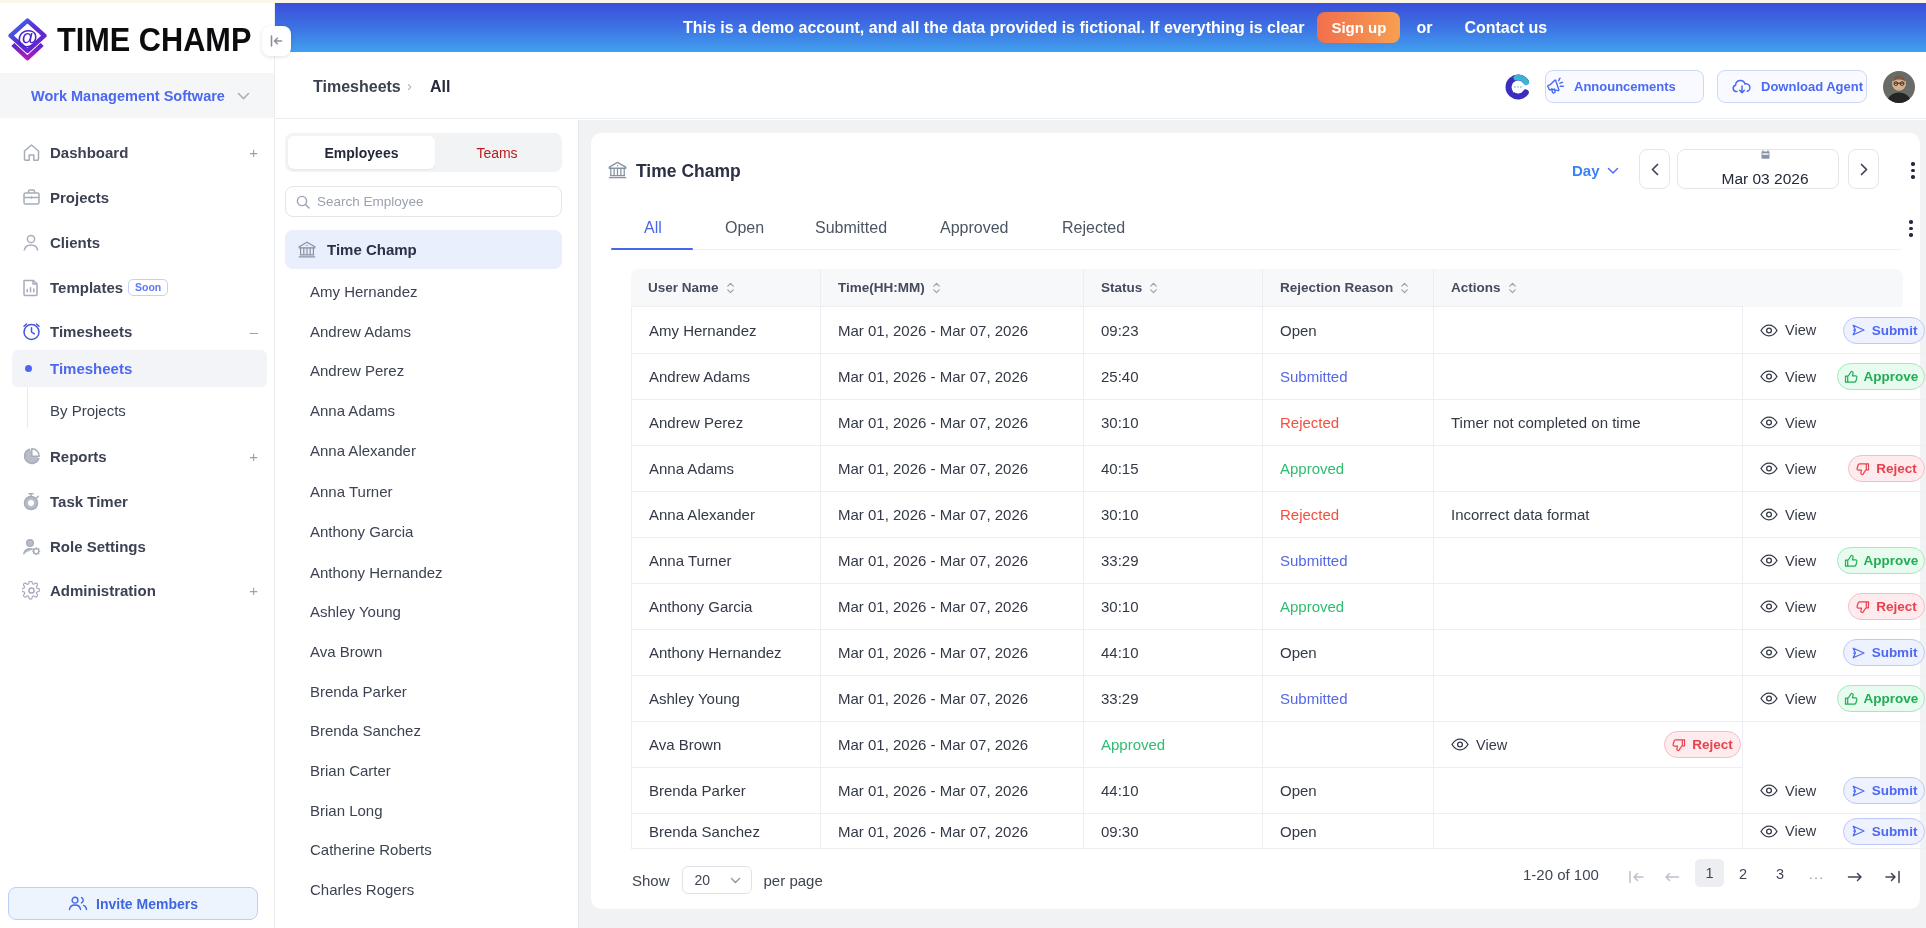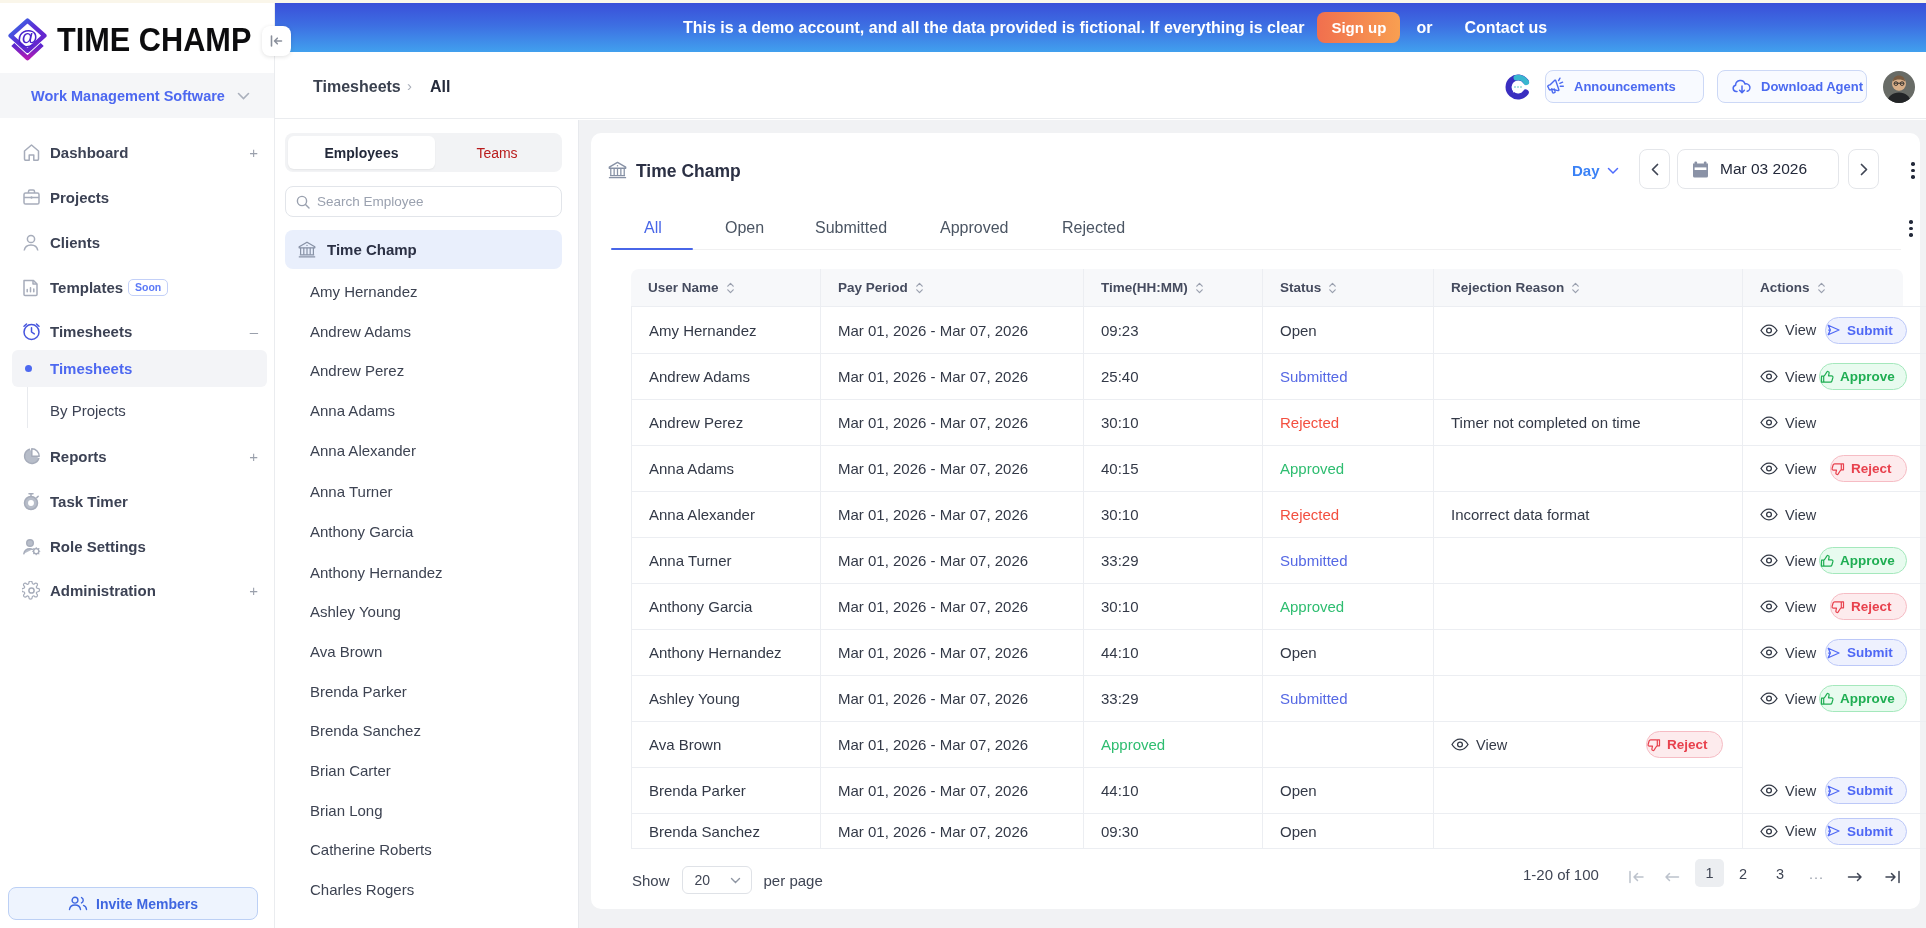--- a/index.html
+++ b/index.html
@@ -45,21 +45,21 @@
 #etab2 { left:150px; top:3px; width:124px; height:33px; display:flex; align-items:center; justify-content:center; font-size:14px; color:#b91c1c; }
 #esearch { left:10px; top:66px; width:277px; height:31px; border:1px solid #e2e5ea; border-radius:8px; display:flex; align-items:center; padding-left:10px; gap:7px; color:#9aa1af; font-size:13.5px; }
 #eco { left:10px; top:110px; width:277px; height:39px; background:#e9effc; border-radius:8px; display:flex; align-items:center; padding-left:12px; gap:10px; font-size:15px; font-weight:bold; color:#2b3044; }
 .ename { position:absolute; left:35px; font-size:15px; color:#3d4352; }
 
 
 .ct-ic { left:16px; top:27px; }
 .ct-tx { left:45px; top:28px; font-size:17.5px; font-weight:bold; color:#2b3044; }
 .day { left:981px; top:29px; font-size:15px; font-weight:bold; color:#3b82f6; display:flex; align-items:center; gap:7px; }
 .navbox { position:absolute; width:31px; height:40px; top:16px; border:1px solid #e4e6ea; border-radius:8px; background:#fff; display:flex; align-items:center; justify-content:center; }
-#datebox { left:1086px; top:16px; width:162px; height:40px; border:1px solid #e4e6ea; border-radius:8px; background:#fff; display:flex; align-items:center; padding-left:14px; gap:11px; font-size:15.5px; color:#23293a; }
+#datebox { left:1086px; top:16px; width:162px; height:40px; border:1px solid #e4e6ea; border-radius:8px; background:#fff; display:flex; align-items:center; padding-left:14px; gap:11px; font-size:15.5px; color:#23293a;flex-direction:column; }
 .vdots { position:absolute; width:4px; display:flex; flex-direction:column; gap:3px; align-items:center; }
 .vdots i { width:3.5px; height:3.5px; border-radius:50%; background:#23293a; }
 
 
 .tab { position:absolute; top:86px; font-size:16px; color:#4b5563; }
 .tab.act { color:#4866e8; }
 #tabline { left:20px; top:116px; width:1290px; height:1px; background:#f0f0f1; }
 #tabulin { left:20px; top:114.5px; width:82px; height:2.5px; background:#4866e8; border-radius:2px; }
 
 
@@ -67,21 +67,21 @@
 .trow { display:grid; grid-template-columns:190px 263px 179px 171px 309px 184px; }
 .trow > div { border-right:1px solid #eceef2; border-bottom:1px solid #eceef2; display:flex; align-items:center; padding-left:17px; font-size:15px; color:#333947; }
 .trow > div:first-child { border-left:1px solid #eceef2; } #thead > div:first-child { border-left:none; } #thead > div:last-child { border-right:none; }
 #thead { background:#f7f8fa; border-radius:8px 8px 0 0; }
 #thead > div { font-size:13.5px; color:#454b5e; font-weight:bold; height:38px; gap:7px; border-bottom:1px solid #eceef2; }
 .h46 > div { height:46px; } .h47 > div { height:47px; }
 .h35 > div { height:35px; border-bottom:1px solid #eceef2; }
 .trow > div.st-sub { color:#5568e4; } .trow > div.st-rej { color:#f34f3f; } .trow > div.st-app { color:#2ebd70; }
 .acts { gap:0; }
 .acts .view { display:flex; align-items:center; gap:7px; font-size:14.5px; color:#343a47; }
-.pill { position:absolute; right:19px; height:27px; border-radius:14px; display:flex; align-items:center; justify-content:flex-start; gap:6px; font-size:13.5px; font-weight:bold; }
+.pill { position:absolute; right:1px; height:27px; border-radius:14px; display:flex; align-items:center; justify-content:center; gap:6px; font-size:13.5px; font-weight:bold; }
 .pill.submit { width:82px; background:#eef1fe; border:1px solid #bcc8f8; color:#4f68f5; }
 .pill.approve { width:88px; background:#e8fbef; border:1px solid #a4e8bc; color:#1fae53; }
 .pill.reject { width:77px; background:#fdebed; border:1px solid #f6bcc4; color:#e8414d; }
 .acts { position:relative; }
 
 
 #show { left:41px; top:733px; font-size:15px; color:#3f4554; display:flex; align-items:center; }
 #sel20 { width:70px; height:28px; border:1px solid #dfe2e7; border-radius:6px; margin:0 12px; display:flex; align-items:center; justify-content:space-between; padding:0 10px 0 12px; font-size:14px; color:#3f4554; }
 #range { left:932px; top:733px; font-size:15px; color:#3f4554; }
 .pgi { position:absolute; top:733px; }
@@ -342,24 +342,20 @@
   <div class="tab" style="left:349px">Approved</div>
   <div class="tab" style="left:471px">Rejected</div>
   <div class="abs" id="tabline"></div>
   <div class="abs" id="tabulin"></div>
   <div class="abs" id="tbl">
       <div class="trow" id="thead">
         <div>User Name <svg width="9" height="12" viewBox="0 0 9 12" fill="none" stroke="#9aa0ae" stroke-width="1.2" stroke-linecap="round" stroke-linejoin="round">
             <path d="M1.8 4.2 4.5 1.4 7.2 4.2"></path>
             <path d="M1.8 7.8 4.5 10.6 7.2 7.8"></path>
           </svg></div>
-        <div>Pay Period <svg width="9" height="12" viewBox="0 0 9 12" fill="none" stroke="#9aa0ae" stroke-width="1.2" stroke-linecap="round" stroke-linejoin="round">
-            <path d="M1.8 4.2 4.5 1.4 7.2 4.2"></path>
-            <path d="M1.8 7.8 4.5 10.6 7.2 7.8"></path>
-          </svg></div>
         <div>Time(HH:MM) <svg width="9" height="12" viewBox="0 0 9 12" fill="none" stroke="#9aa0ae" stroke-width="1.2" stroke-linecap="round" stroke-linejoin="round">
             <path d="M1.8 4.2 4.5 1.4 7.2 4.2"></path>
             <path d="M1.8 7.8 4.5 10.6 7.2 7.8"></path>
           </svg></div>
         <div>Status <svg width="9" height="12" viewBox="0 0 9 12" fill="none" stroke="#9aa0ae" stroke-width="1.2" stroke-linecap="round" stroke-linejoin="round">
             <path d="M1.8 4.2 4.5 1.4 7.2 4.2"></path>
             <path d="M1.8 7.8 4.5 10.6 7.2 7.8"></path>
           </svg></div>
         <div>Rejection Reason <svg width="9" height="12" viewBox="0 0 9 12" fill="none" stroke="#9aa0ae" stroke-width="1.2" stroke-linecap="round" stroke-linejoin="round">
             <path d="M1.8 4.2 4.5 1.4 7.2 4.2"></path>

